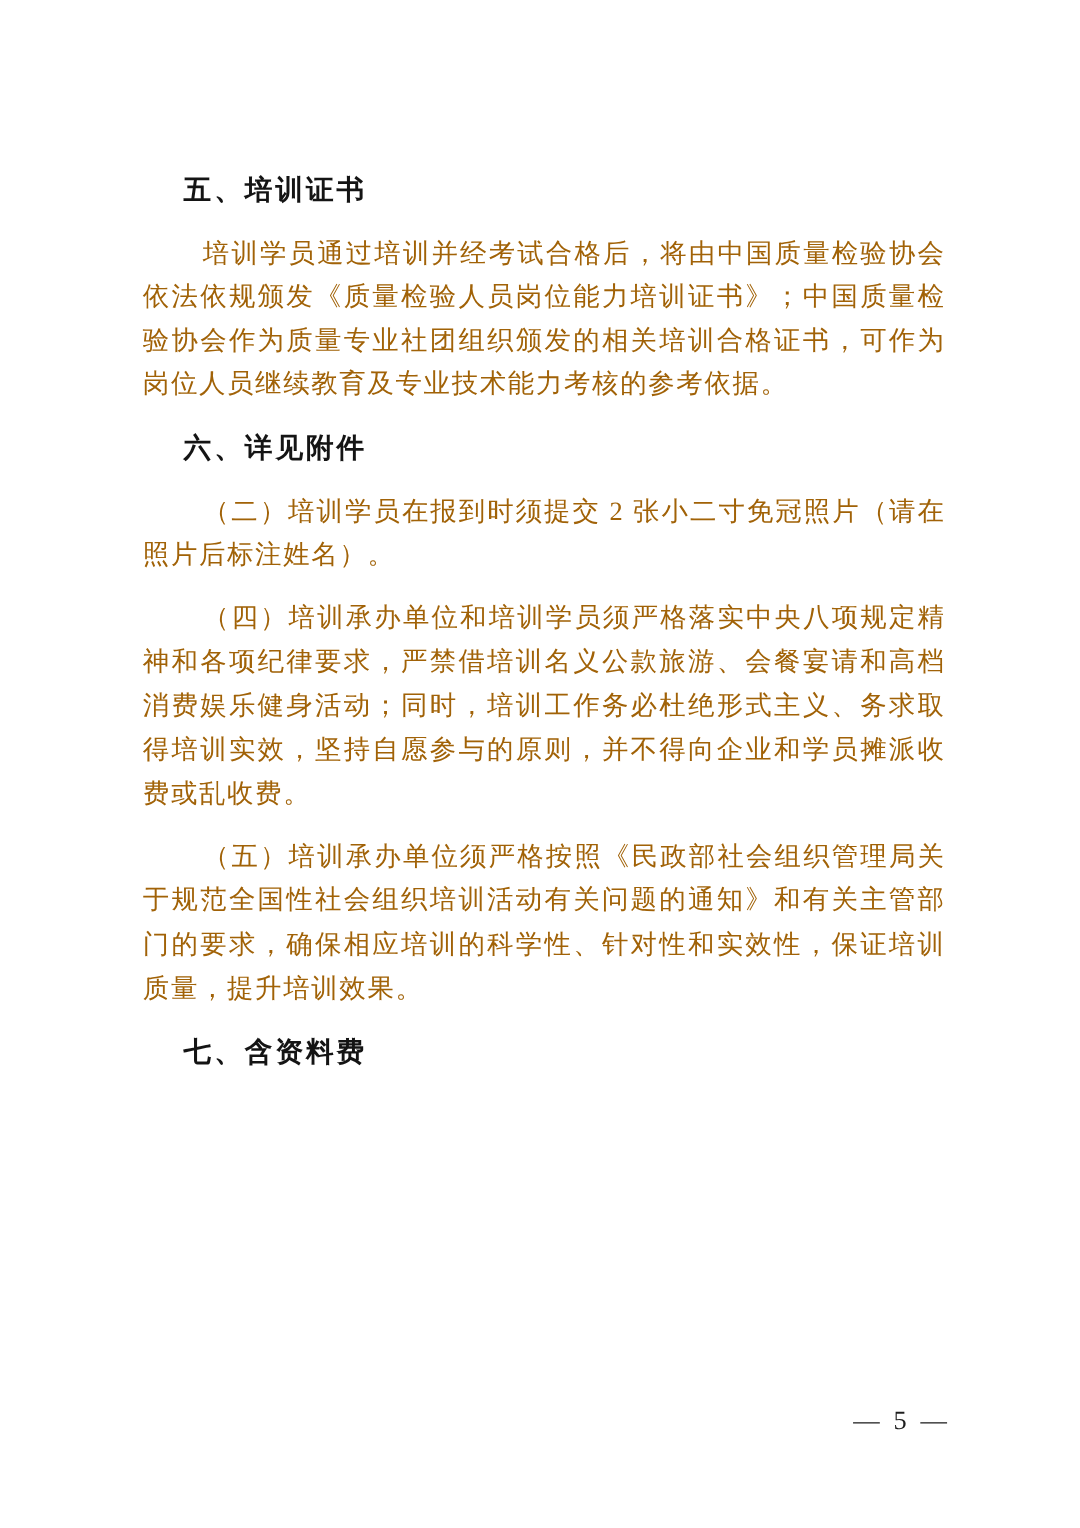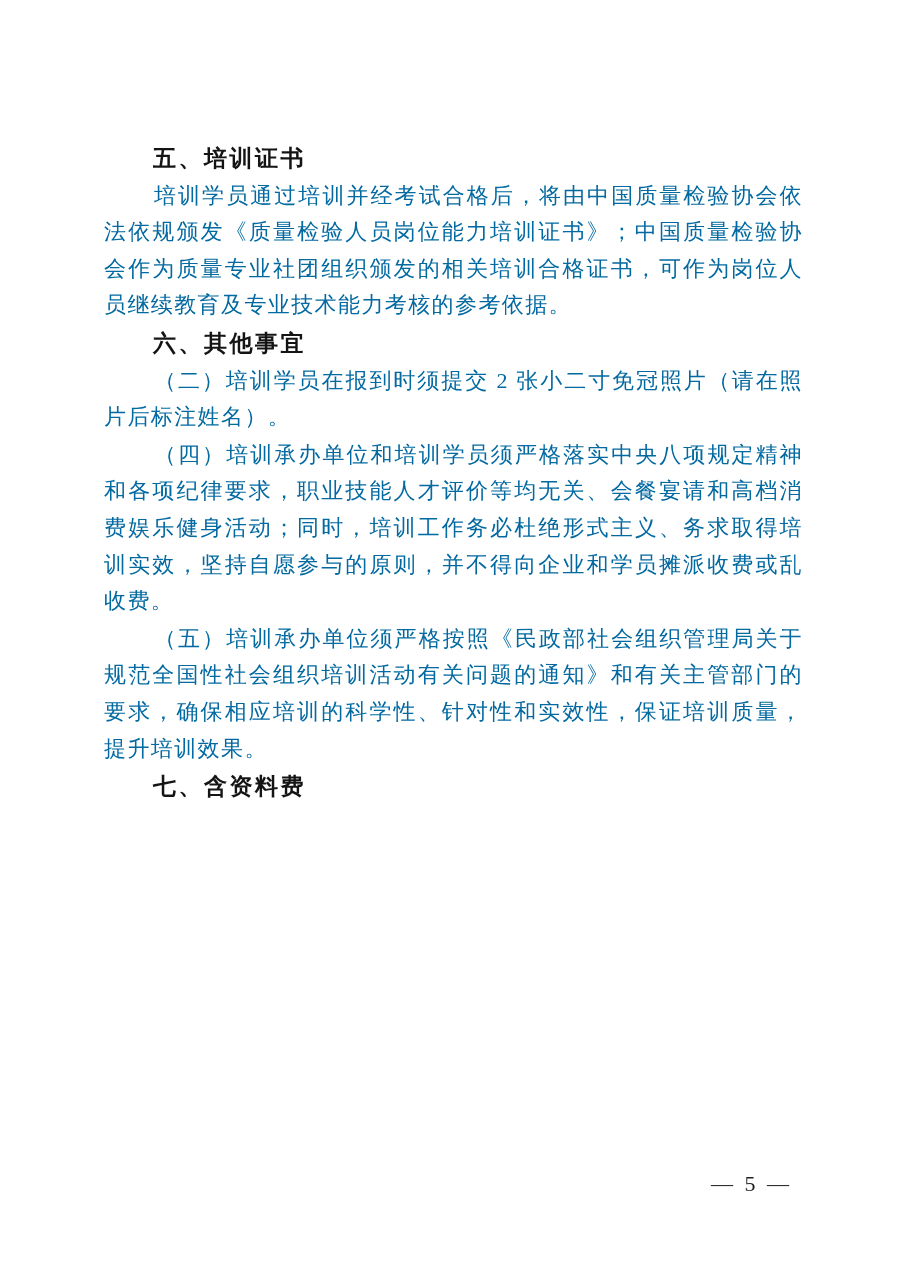--- a/index.html
+++ b/index.html
@@ -25,29 +25,29 @@
     margin: 0;
     font-family: "Liberation Sans", sans-serif;
     font-weight: 700;
     font-size: 23px;
     line-height: 36.6px;
     text-indent: 50px;
     letter-spacing: 2.5px;
     color: #141414;
   }
   .doc-para {
-    margin: 1px;
+    margin: 16px;
     font-family: "Liberation Serif", serif;
     font-size: 22px;
     line-height: 36.6px;
     text-indent: 50px;
     letter-spacing: 1.4px;
     text-align: justify;
     text-justify: inter-character;
-    color: #0369a1;
+    color: #a16207;
   }
   .page-number {
     position: absolute;
     top: 1171px;
     right: 108px;
     font-family: "Liberation Serif", serif;
     font-size: 22px;
     letter-spacing: 3px;
     color: #1e1e1e;
     white-space: pre;
@@ -55,23 +55,23 @@
 </style>
 </head>
 <body>
 
 <div class="page">
   <main class="content">
 
     <h2 class="doc-heading">五、培训证书</h2>
     <p class="doc-para">培训学员通过培训并经考试合格后，将由中国质量检验协会依法依规颁发《质量检验人员岗位能力培训证书》；中国质量检验协会作为质量专业社团组织颁发的相关培训合格证书，可作为岗位人员继续教育及专业技术能力考核的参考依据。</p>
 
-    <h2 class="doc-heading">六、其他事宜</h2>
+    <h2 class="doc-heading">六、详见附件</h2>
     <p class="doc-para">（二）培训学员在报到时须提交 2 张小二寸免冠照片（请在照片后标注姓名）。</p>
-    <p class="doc-para">（四）培训承办单位和培训学员须严格落实中央八项规定精神和各项纪律要求，职业技能人才评价等均无关、会餐宴请和高档消费娱乐健身活动；同时，培训工作务必杜绝形式主义、务求取得培训实效，坚持自愿参与的原则，并不得向企业和学员摊派收费或乱收费。</p>
+    <p class="doc-para">（四）培训承办单位和培训学员须严格落实中央八项规定精神和各项纪律要求，严禁借培训名义公款旅游、会餐宴请和高档消费娱乐健身活动；同时，培训工作务必杜绝形式主义、务求取得培训实效，坚持自愿参与的原则，并不得向企业和学员摊派收费或乱收费。</p>
     <p class="doc-para">（五）培训承办单位须严格按照《民政部社会组织管理局关于规范全国性社会组织培训活动有关问题的通知》和有关主管部门的要求，确保相应培训的科学性、针对性和实效性，保证培训质量，提升培训效果。</p>
 
     <h2 class="doc-heading">七、含资料费</h2>
 
   </main>
 
   <div class="page-number">— 5 —</div>
 </div>
 
 </body></html>

